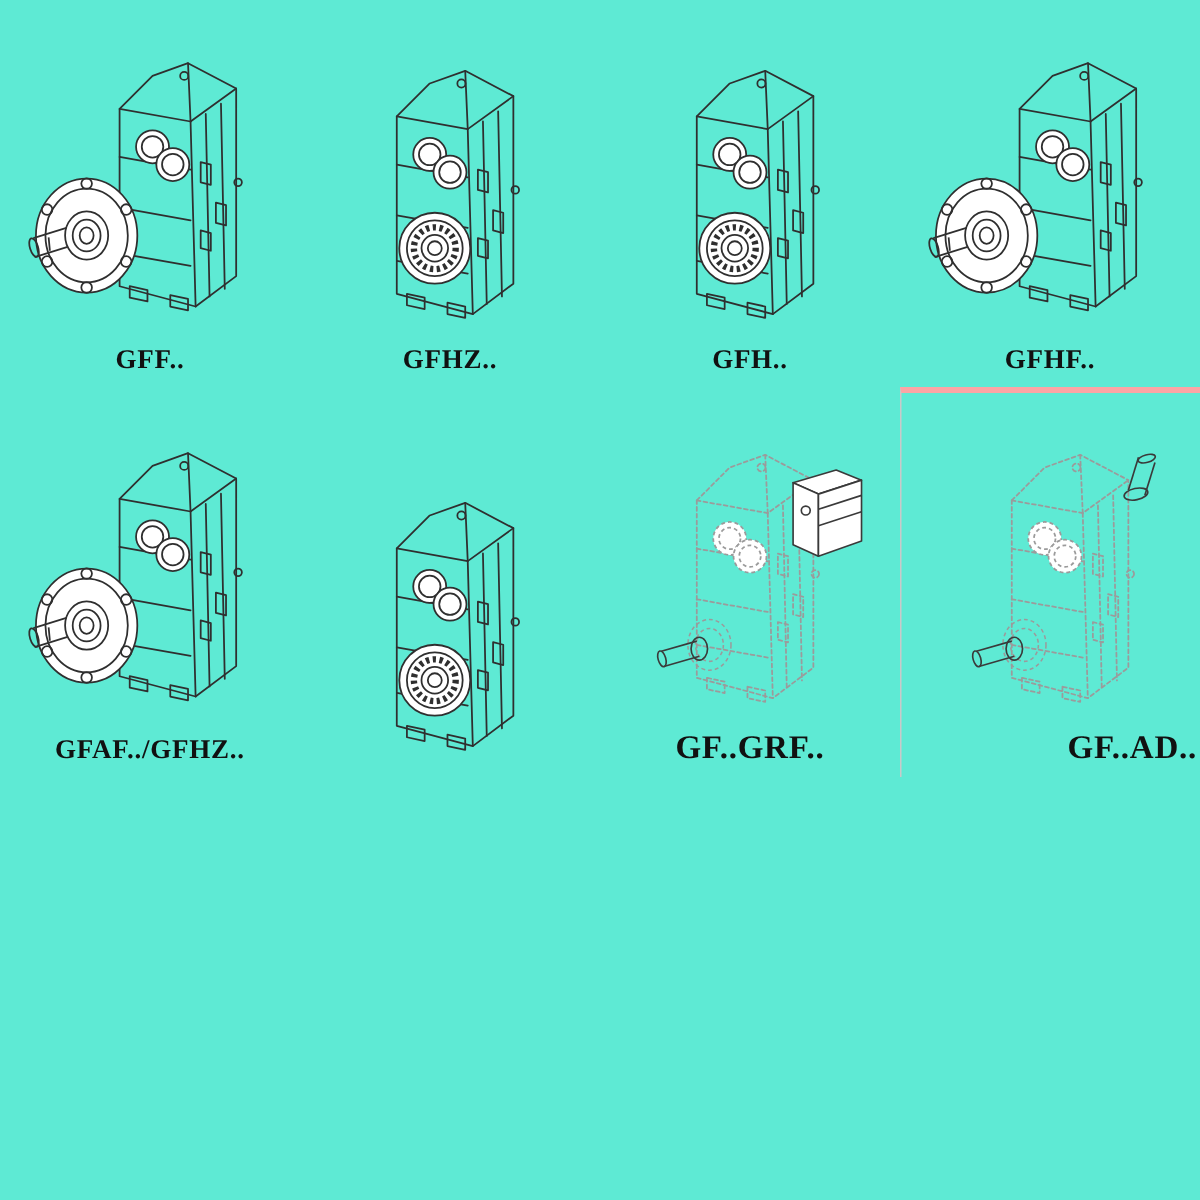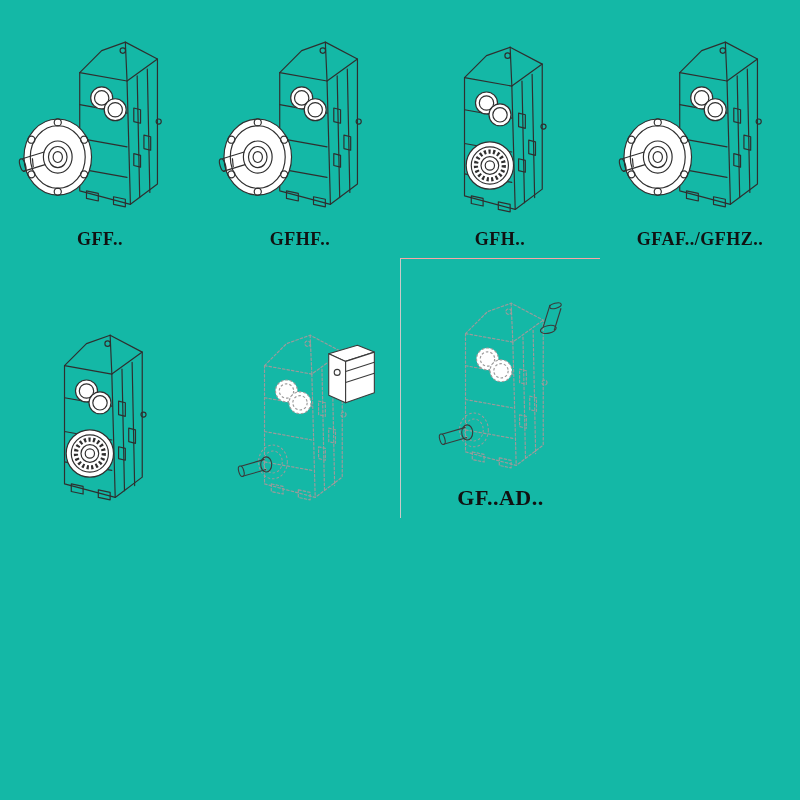--- a/index.html
+++ b/index.html
@@ -1,17 +1,17 @@
 <!DOCTYPE html>
 <html><head>
 <meta charset="utf-8">
 <style>
   html,body{margin:0;padding:0;background:#ffffff;}
   .page{
-    width:800px;height:800px;background:#14b8a6;overflow:hidden;
+    width:800px;height:800px;background:#5eead4;overflow:hidden;
     font-family:"Liberation Serif", serif;
   }
   .grid{
     display:grid;
     grid-template-columns:200px 200px 200px 200px;
     grid-template-rows:258px 260px 282px;
     width:800px;height:800px;
   }
   .cell{
     margin:0;padding:6px 2px 0 2px;
@@ -29,21 +29,21 @@
     font-weight:700;
     font-size:18px;
     letter-spacing:0.5px;
     color:#111;
     text-align:center;
     line-height:1.1;
     padding-bottom:8px;
     white-space:nowrap;
   }
   .label-lg{font-size:22px;}
-  .cell-boxed{border-left:1px solid #c9c9c9;border-top:1px solid #fca5a5;}
+  .cell-boxed{border-left:1px solid #c9c9c9;border-top:4px solid #fca5a5;align-items:flex-end;}
   .defs-holder{position:absolute;width:0;height:0;overflow:hidden;}
 </style>
 </head>
 <body>
 
 <svg class="defs-holder" aria-hidden="true">
   <defs>
 
     <g id="g-housing" fill="none" stroke="currentColor" stroke-width="1.4" stroke-linejoin="round" stroke-linecap="round">
       <path d="M58,54 L84,28 L112,18 L150,38 L150,186 L118,210 L58,194 Z"></path>
@@ -203,55 +203,62 @@
   <div class="grid">
 
     <figure class="cell">
       <svg class="drawing" viewBox="0 0 200 232">
           <use href="#g-flange"></use>
         </svg>
       <figcaption class="label">GFF..</figcaption>
     </figure>
 
 
+    <figure class="cell">
+      <svg class="drawing" viewBox="0 0 200 232">
+          <use href="#g-front"></use>
+        </svg>
+      <figcaption class="label">GFHZ..</figcaption>
+    </figure>
+
+    <figure class="cell">
+      <svg class="drawing" viewBox="0 0 200 232">
+          <use href="#g-front"></use>
+        </svg>
+      <figcaption class="label">GFH..</figcaption>
+    </figure>
 
     <figure class="cell">
       <svg class="drawing" viewBox="0 0 200 232">
           <use href="#g-flange"></use>
         </svg>
       <figcaption class="label">GFHF..</figcaption>
     </figure>
 
+
+
+
+    <figure class="cell">
+      <svg class="drawing" viewBox="0 0 200 232">
+          <use href="#g-flange"></use>
+        </svg>
+      <figcaption class="label">GFAF../GFHZ..</figcaption>
+    </figure>
+
     <figure class="cell">
       <svg class="drawing" viewBox="0 0 200 232">
           <use href="#g-front"></use>
         </svg>
-      <figcaption class="label">GFH..</figcaption>
-    </figure>
-
-
-
-
-    <figure class="cell">
-      <svg class="drawing" viewBox="0 0 200 232">
-          <use href="#g-flange"></use>
-        </svg>
-      <figcaption class="label">GFAF../GFHZ..</figcaption>
-    </figure>
-
-    <figure class="cell">
-      <svg class="drawing" viewBox="0 0 200 232">
-          <use href="#g-front"></use>
-        </svg>
     </figure>
 
     <figure class="cell">
       <svg class="drawing" viewBox="0 0 200 232">
           <use href="#g-grf-full"></use>
         </svg>
+      <figcaption class="label label-lg">GF..GRF..</figcaption>
     </figure>
 
     <figure class="cell cell-boxed">
       <svg class="drawing" viewBox="0 0 200 232">
           <use href="#g-ad-full"></use>
         </svg>
       <figcaption class="label label-lg">GF..AD..</figcaption>
     </figure>
 
   </div>

